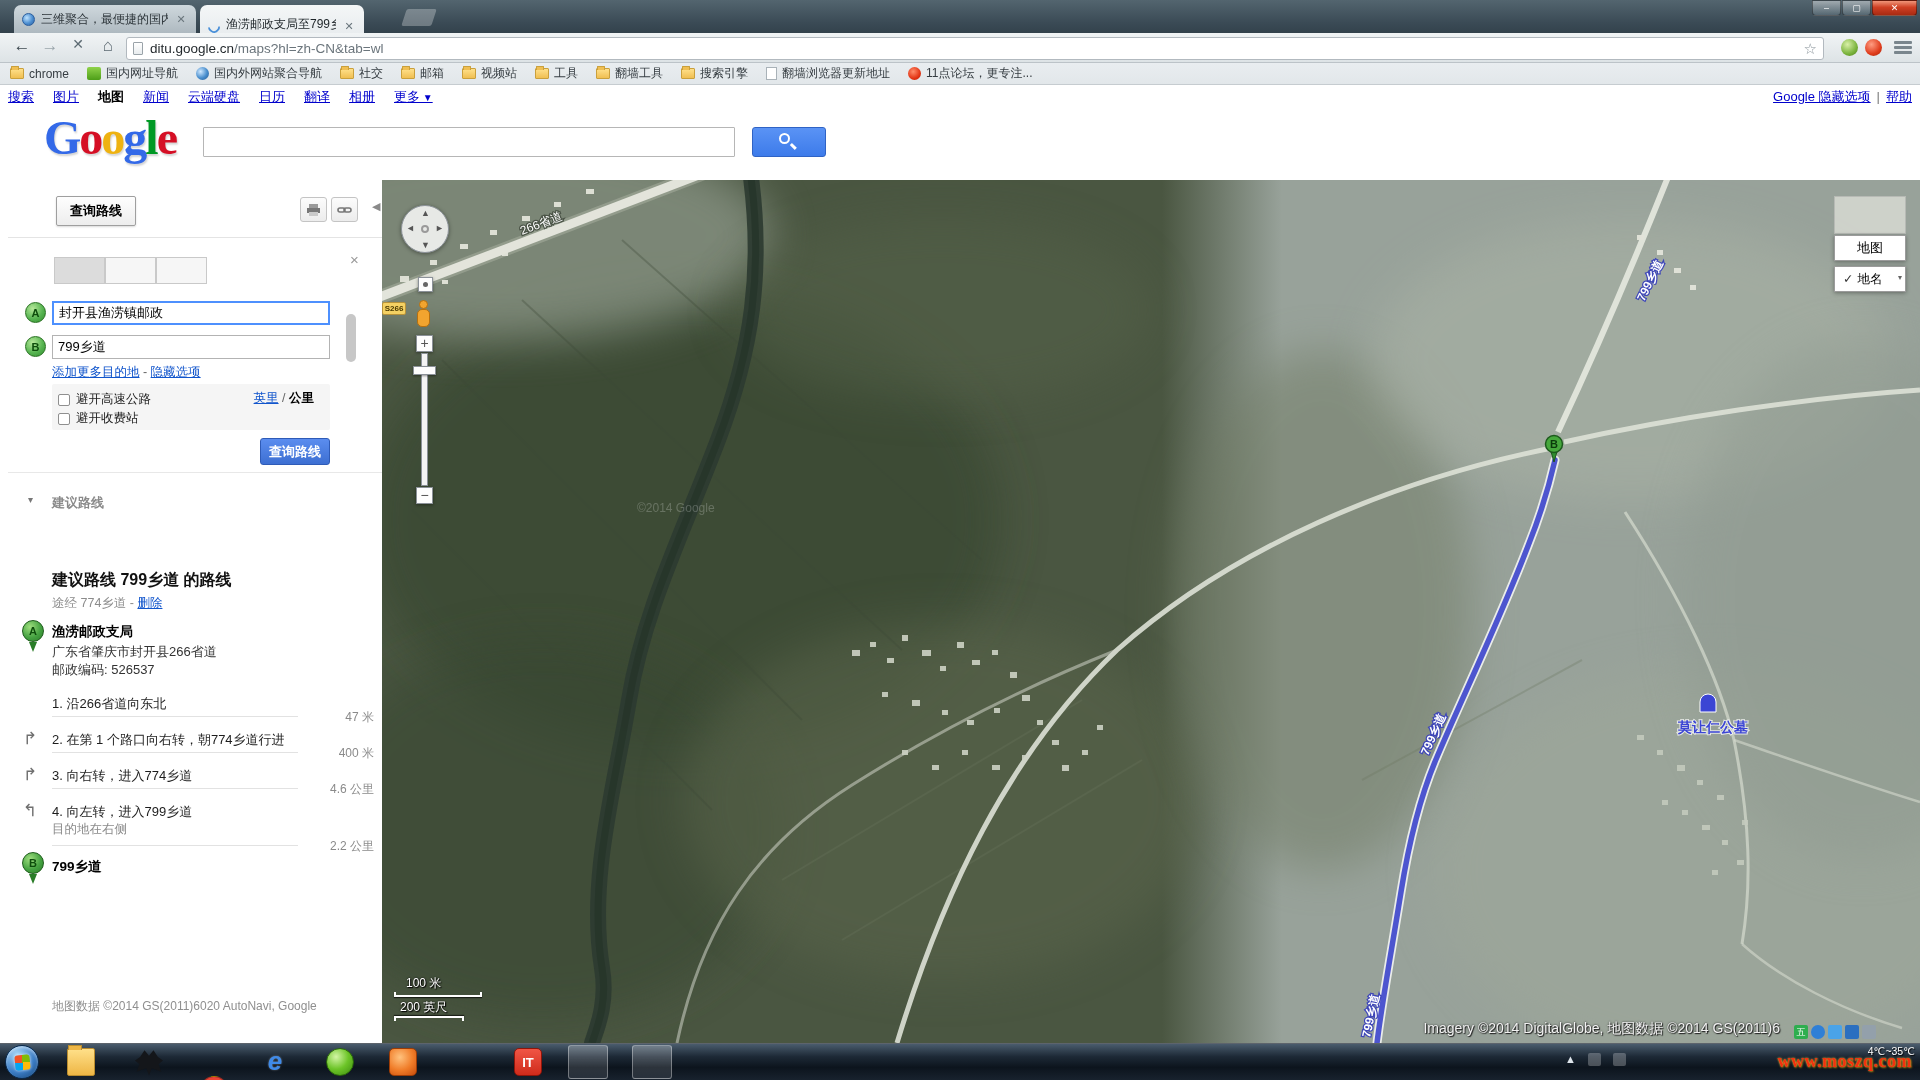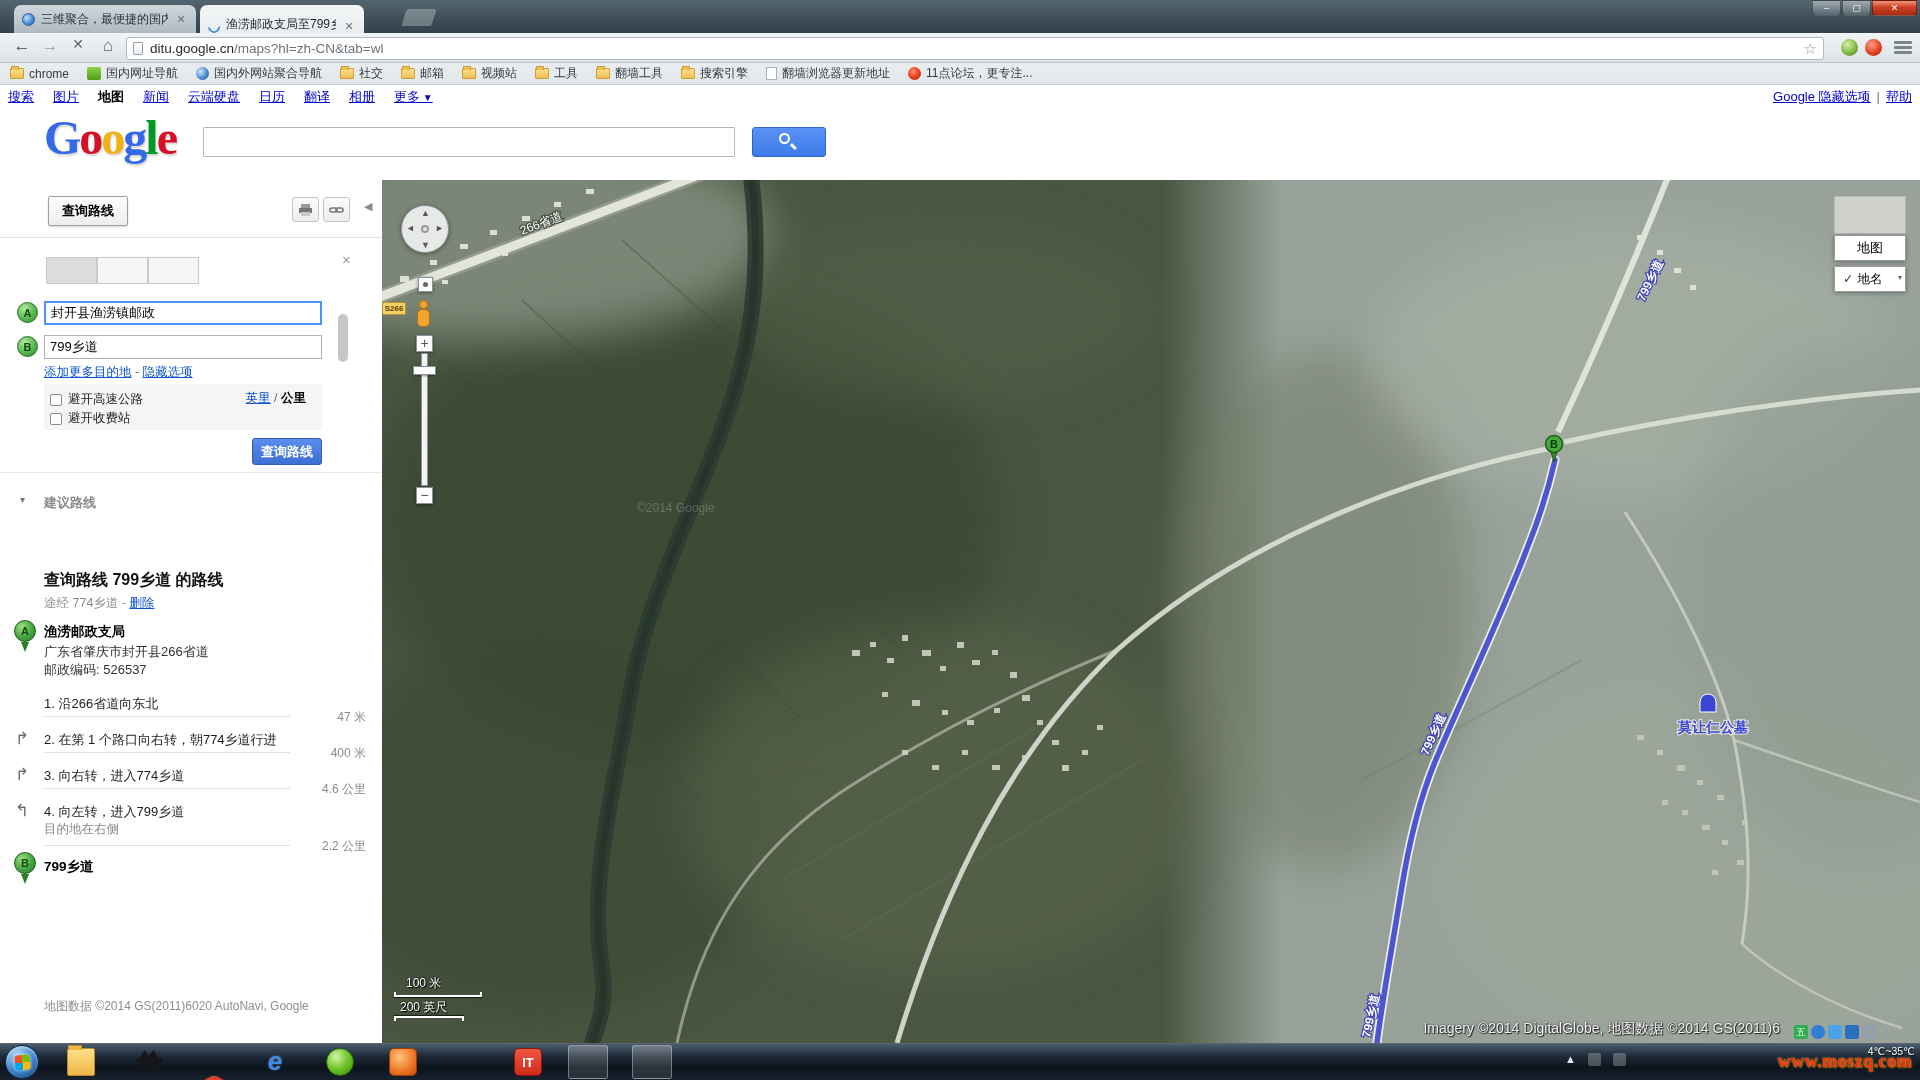--- a/index.html
+++ b/index.html
@@ -72,21 +72,21 @@
     font-size:48px; font-weight:bold; letter-spacing:-2px; text-shadow:1px 2px 2px rgba(0,0,0,.18); }
   #search-input { position:absolute; left:203px; top:127px; width:532px; height:30px;
     border:1px solid #b6b6b6; border-radius:1px; font-size:15px; padding:0 8px; }
   #search-btn { position:absolute; left:752px; top:127px; width:74px; height:30px;
     background:linear-gradient(#5a93f5,#3d7bea); border:1px solid #2f63c5; border-radius:3px; }
   .mag { position:absolute; left:26px; top:5px; width:11px; height:11px; border:2px solid #fff; border-radius:50%; }
   .mag::after { content:""; position:absolute; left:9px; top:10px; width:7px; height:2.5px;
     background:#fff; transform:rotate(45deg); }
 
   
-  #panel { position:absolute; left:0; top:180px; width:368px; height:863px; background:#fff; }
+  #panel { position:absolute; left:8px; top:180px; width:368px; height:863px; background:#fff; }
   #dir-tab { position:absolute; left:48px; top:16px; padding:5px 13px; font-size:13px; font-weight:bold;
     color:#000; background:linear-gradient(#fefefe,#ededed); border:1px solid #9f9f9f; border-radius:2px;
     box-shadow:0 1px 2px rgba(0,0,0,.15); }
   .tool-btn { position:absolute; top:17px; width:27px; height:25px; background:linear-gradient(#fcfcfc,#ececec);
     border:1px solid #c4c4c4; border-radius:3px; display:flex; align-items:center; justify-content:center; }
   #panel-divider { position:absolute; left:0; top:57px; width:382px; border-top:1px solid #e4e4e4; }
   #collapse-arrow { position:absolute; left:364px; top:20px; color:#8a8a8a; font-size:11px; }
   #form-close { position:absolute; left:342px; top:71px; color:#999; font-size:15px; }
   .mode-tab { position:absolute; top:77px; width:51px; height:27px; border:1px solid #c9c9c9; }
   .mode-sel { background:#dcdcdc; }
@@ -358,21 +358,21 @@
     <span class="lnk">英里</span><span style="color:#666;"> / </span><b>公里</b>
   </div>
 
   <div id="get-dir-btn">查询路线</div>
   <div id="divider2"></div>
 
   <span id="suggest-tri">▾</span>
   <div id="suggest-hdr">建议路线</div>
 
 
-  <div id="drive-hdr">查询路线 799乡道 的路线</div>
+  <div id="drive-hdr">建议路线 799乡道 的路线</div>
   <div id="via-row">
     <span>途经 774乡道 - </span><span class="lnk">删除</span>
   </div>
 
   <div class="pin" style="top:440px;">A</div>
   <div id="origin-name">渔涝邮政支局</div>
   <div class="addr" style="top:463px;">广东省肇庆市封开县266省道</div>
   <div class="addr" style="top:481px;">邮政编码: 526537</div>
 
   <div id="steps-container">

